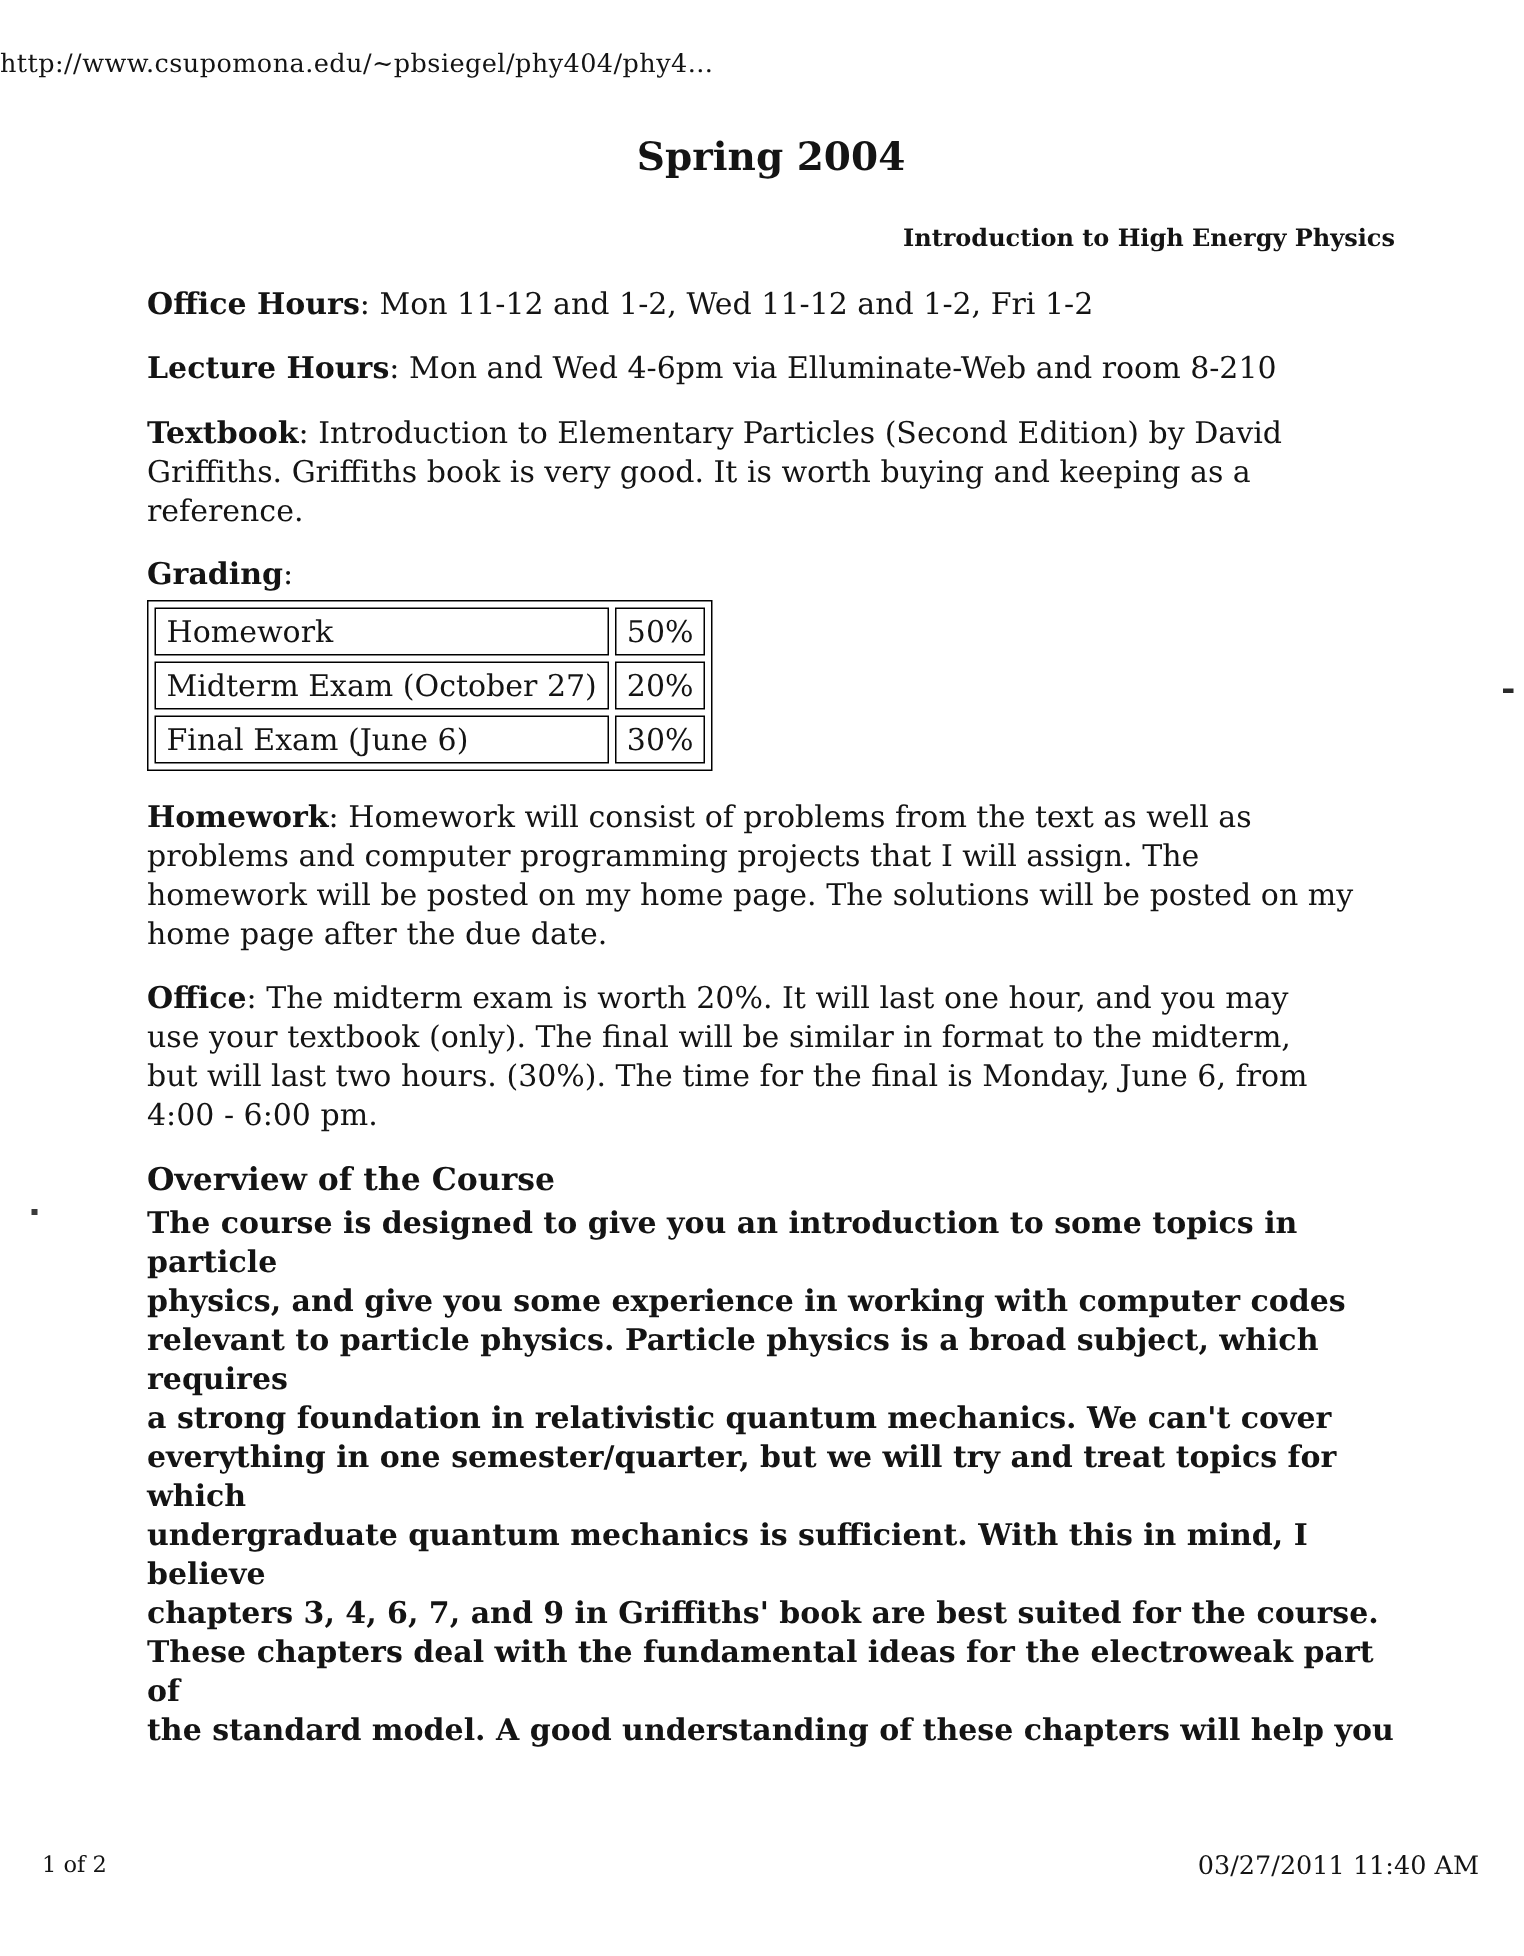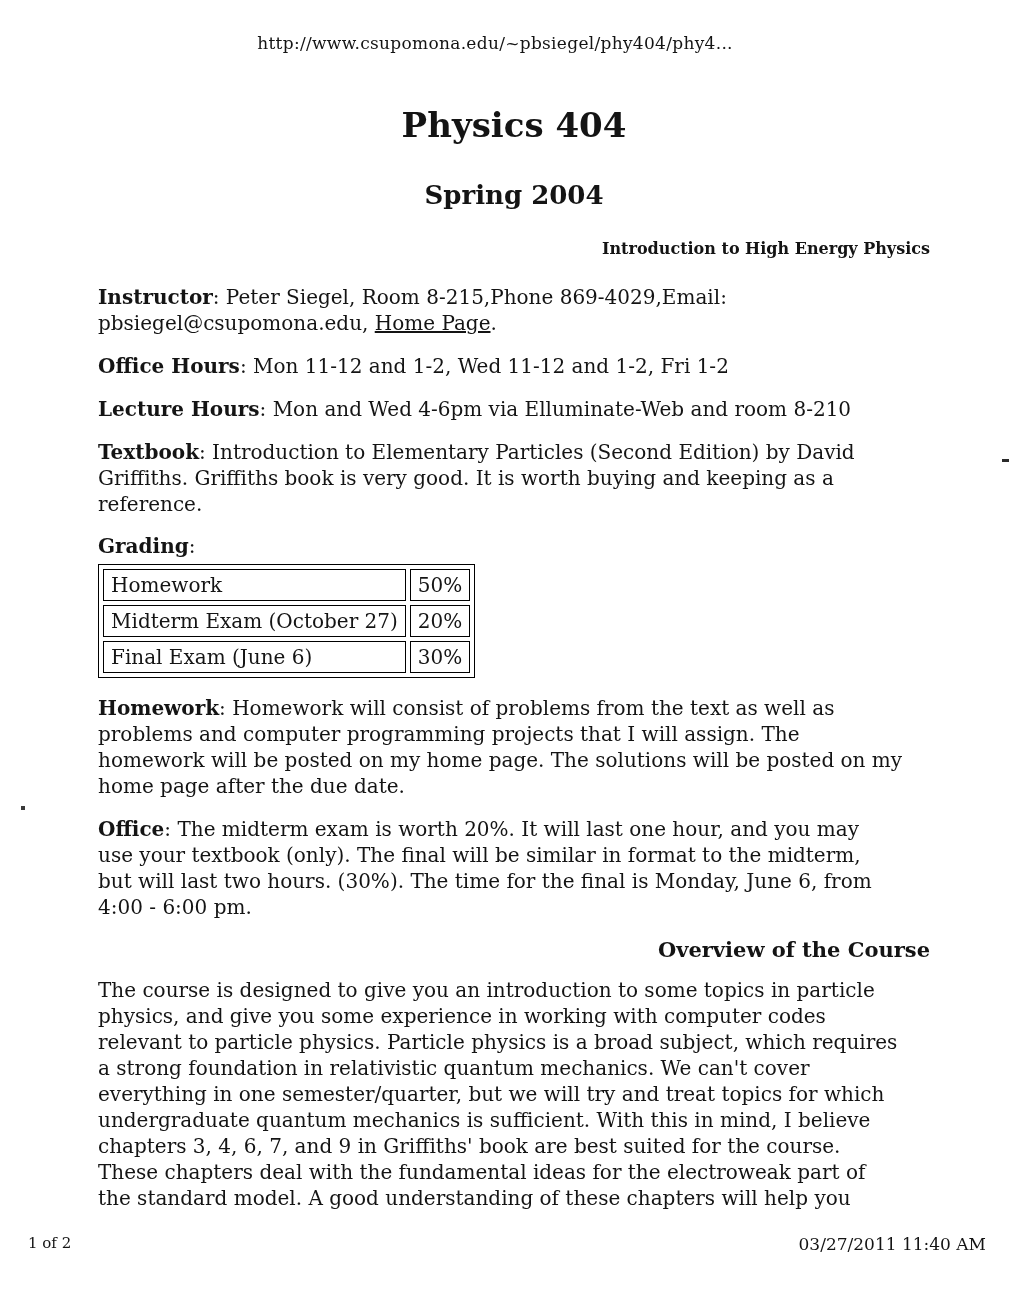--- a/index.html
+++ b/index.html
@@ -7,21 +7,21 @@
   body {
     width: 1016px;
     height: 1304px;
     background: #ffffff;
     color: #141414;
     font-family: "DejaVu Serif", "Liberation Serif", serif;
     position: relative;
     overflow: hidden;
   }
   .url-header {
-    text-align: center;
+    text-align: left;
     padding: 32px 26px 0 0;
     font-size: 17px;
     line-height: 22px;
     letter-spacing: 0.3px;
   }
   .content {
     width: 832px;
     margin-left: 98px;
   }
   .title {
@@ -73,27 +73,27 @@
   }
   table.grading td {
     border: 1px solid #000;
     padding: 2px 7px;
     line-height: 26px;
     white-space: nowrap;
   }
   td.item-cell { width: 262px; }
   td.weight-cell { width: 48px; }
   .overview-heading {
-    text-align: right;
+    text-align: left;
     font-weight: bold;
     font-size: 21px;
     line-height: 26px;
     margin-top: 17px;
   }
-  p.para.overview-body { margin-top: 14px; }
+  p.para.overview-body { margin-top: 3px; font-weight: bold; }
   .footer-left {
     position: absolute;
     left: 28px;
     top: 1234px;
     font-size: 15px;
   }
   .footer-right {
     position: absolute;
     right: 30px;
     top: 1234px;
@@ -116,26 +116,23 @@
     background: #3a3a3a;
   }
 </style>
 </head>
 <body>
 
 <div class="url-header">http://www.csupomona.edu/~pbsiegel/phy404/phy4...</div>
 
 <div class="content">
 
-  <h1 class="title">Physics 404</h1>
   <h2 class="term">Spring 2004</h2>
   <h3 class="subtitle">Introduction to High Energy Physics</h3>
 
-  <p class="para first"><b class="lead">Instructor</b><span>: Peter Siegel, Room 8-215,Phone 869-4029,Email:</span><span>
-pbsiegel@csupomona.edu, </span><a class="doclink">Home Page</a><span>.</span></p>
 
   <p class="para"><b class="lead">Office Hours</b><span>: Mon 11-12 and 1-2, Wed 11-12 and 1-2, Fri 1-2</span></p>
 
   <p class="para"><b class="lead">Lecture Hours</b><span>: Mon and Wed 4-6pm via Elluminate-Web and room 8-210</span></p>
 
   <p class="para"><b class="lead">Textbook</b><span>: Introduction to Elementary Particles (Second Edition) by David
 Griffiths. Griffiths book is very good. It is worth buying and keeping as a
 reference.</span></p>
 
   <div class="grading-label"><b class="lead">Grading</b><span>:</span></div>

